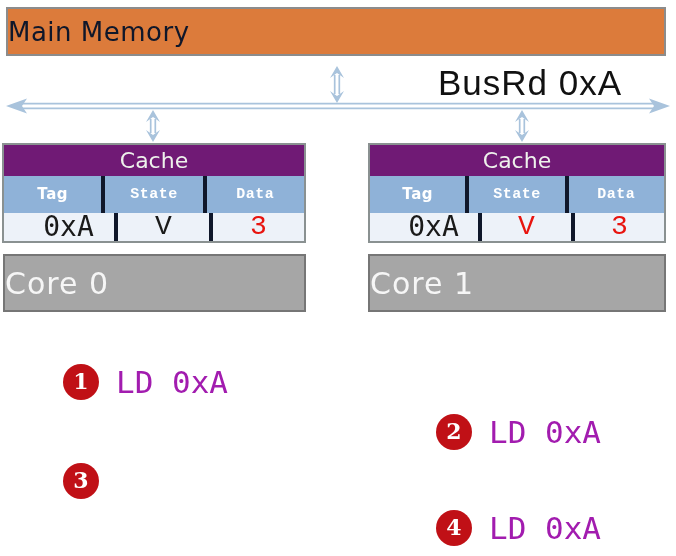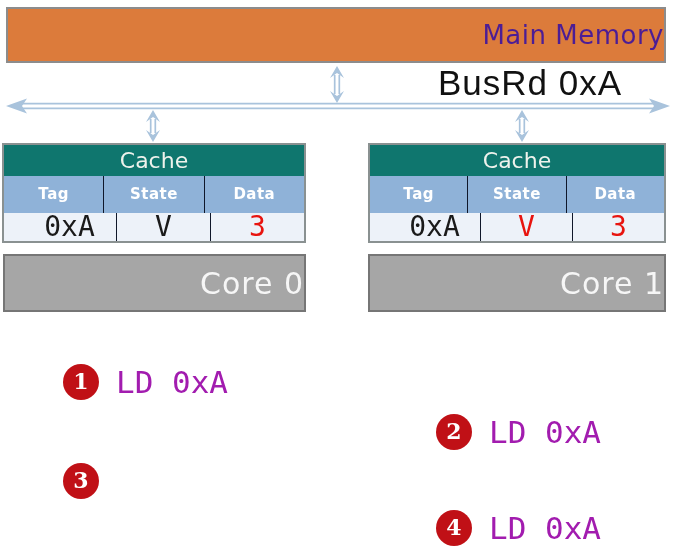--- a/index.html
+++ b/index.html
@@ -7,24 +7,24 @@
     position:relative;
     width:676px;height:556px;
     background:#ffffff;
     font-family:"DejaVu Sans","Liberation Sans",sans-serif;
     overflow:hidden;
   }
   .stage *{box-sizing:border-box;}
 
   
   .memory{
-    position:absolute;left:6px;top:7px;width:660px;height:56px;
+    position:absolute;left:6px;top:7px;width:660px;height:49px;
     background:#dc7b3b;border:2px solid #8c8c8c;
-    display:flex;align-items:center;justify-content:flex-end;
-    color:#4c1d95;font-size:26px;letter-spacing:0.5px;
+    display:flex;align-items:center;justify-content:flex-start;
+    color:#0f172a;font-size:26px;letter-spacing:0.5px;
   }
 
   
   .arrows{position:absolute;left:0;top:0;pointer-events:none;}
   .arrow-line{stroke:#a9c3dc;stroke-width:1.7;fill:none;}
   .arrow-head{fill:#a9c3dc;stroke:none;}
 
   
   .busrd{
     position:absolute;left:438px;top:62px;height:42px;line-height:42px;
@@ -34,42 +34,42 @@
 
   
   .cache{
     position:absolute;top:143px;height:100px;
     border:2px solid #8a9191;background:#edf2f9;
     display:flex;flex-direction:column;
   }
   .cache-0{left:2px;width:304px;}
   .cache-1{left:368px;width:298px;}
   .cache-title{
-    height:37px;background:#0f766e;
+    height:37px;background:#701a75;
     display:flex;align-items:center;justify-content:center;
     color:#eef2ec;font-size:22px;
   }
   .cache-cols{height:45px;background:#8fb2d8;display:flex;}
   .cache-cols .cell{
     flex:1;display:flex;align-items:center;justify-content:center;
     color:#ffffff;font-weight:bold;font-size:15px;letter-spacing:0.5px;
   }
   .cache-vals{flex:1;display:flex;background:#edf2f9;padding-left:19px;}
   .cache-vals .cell{
     flex:1;display:flex;align-items:center;justify-content:center;
     font-family:"DejaVu Sans Mono","Liberation Mono",monospace;
     font-size:28px;line-height:1;
   }
-  .cache .cell + .cell{border-left:1px solid #0f172a;}
+  .cache .cell + .cell{border-left:4px solid #0f172a;font-family:Liberation Mono, monospace;}
 
   
   .core{
     position:absolute;top:254px;height:58px;
     background:#a6a6a6;border:2px solid #767676;
-    display:flex;align-items:center;justify-content:flex-end;
+    display:flex;align-items:center;justify-content:flex-start;
     color:#f6f6f6;font-size:30px;letter-spacing:1px;
   }
   .core-0{left:3px;width:303px;}
   .core-1{left:368px;width:298px;}
 
   
   .op{position:absolute;display:flex;align-items:center;height:36px;}
   .op-1{left:63px;top:364px;}
   .op-2{left:436px;top:414px;}
   .op-3{left:63px;top:463px;}

